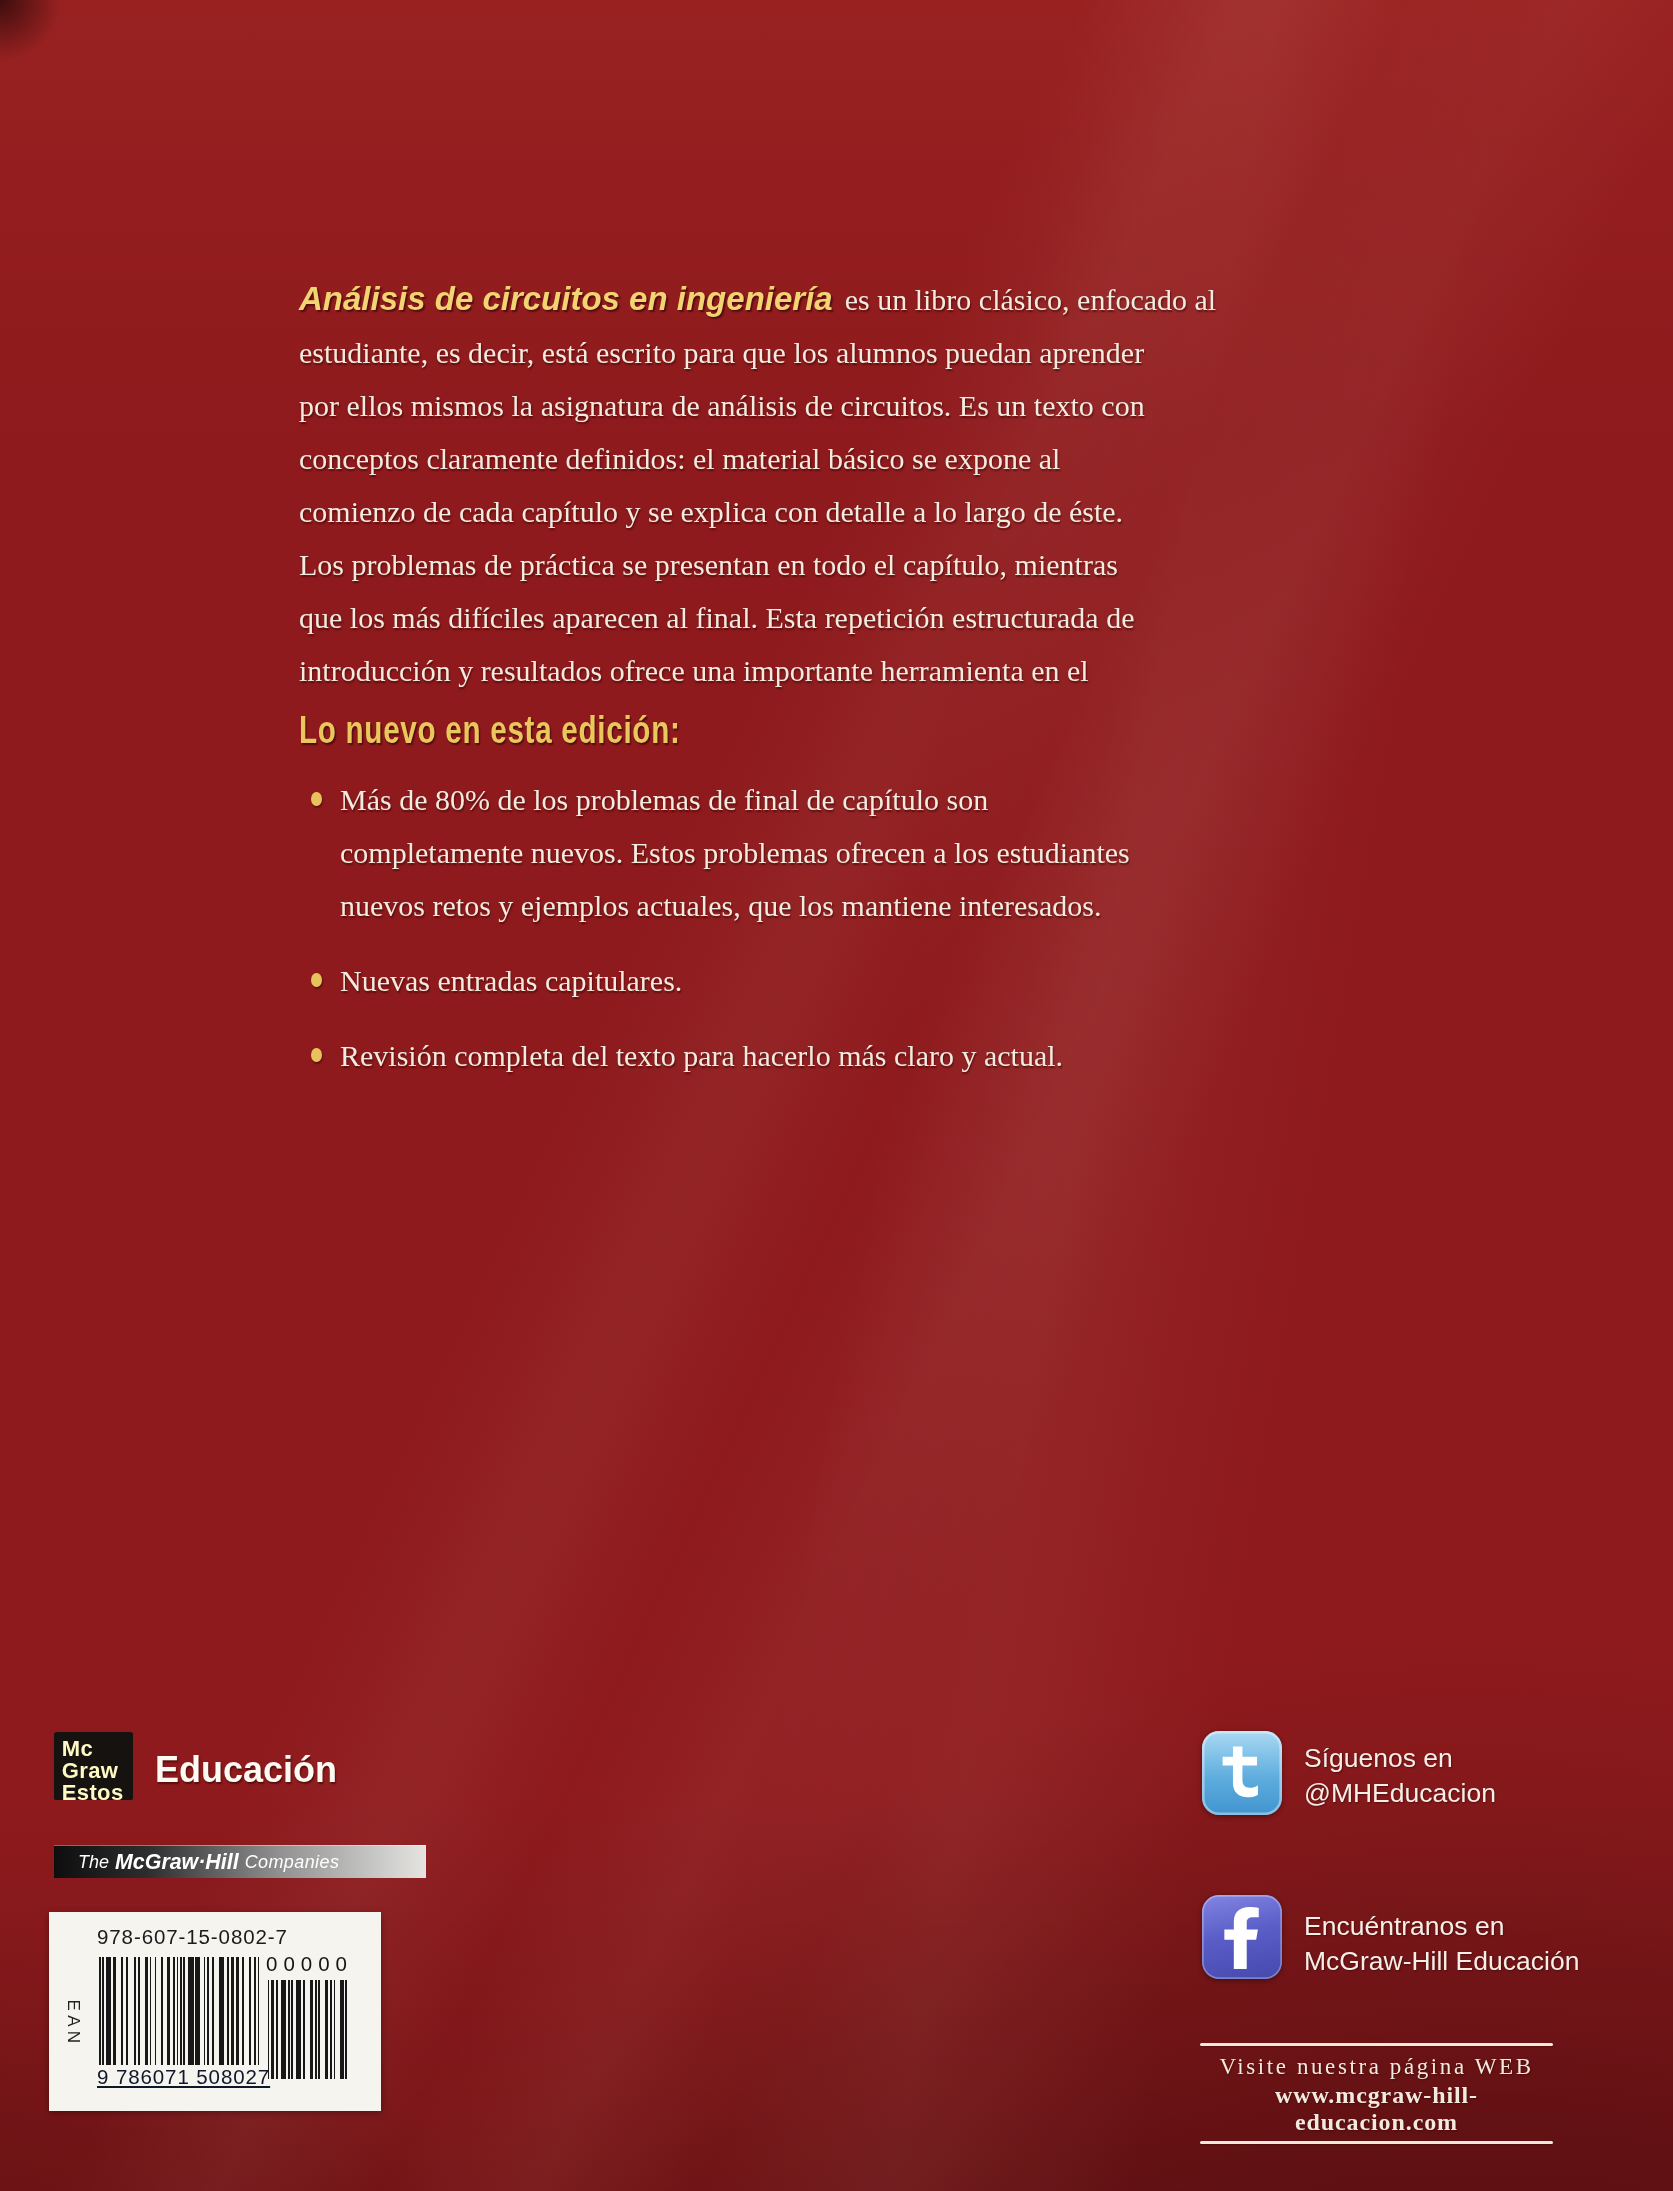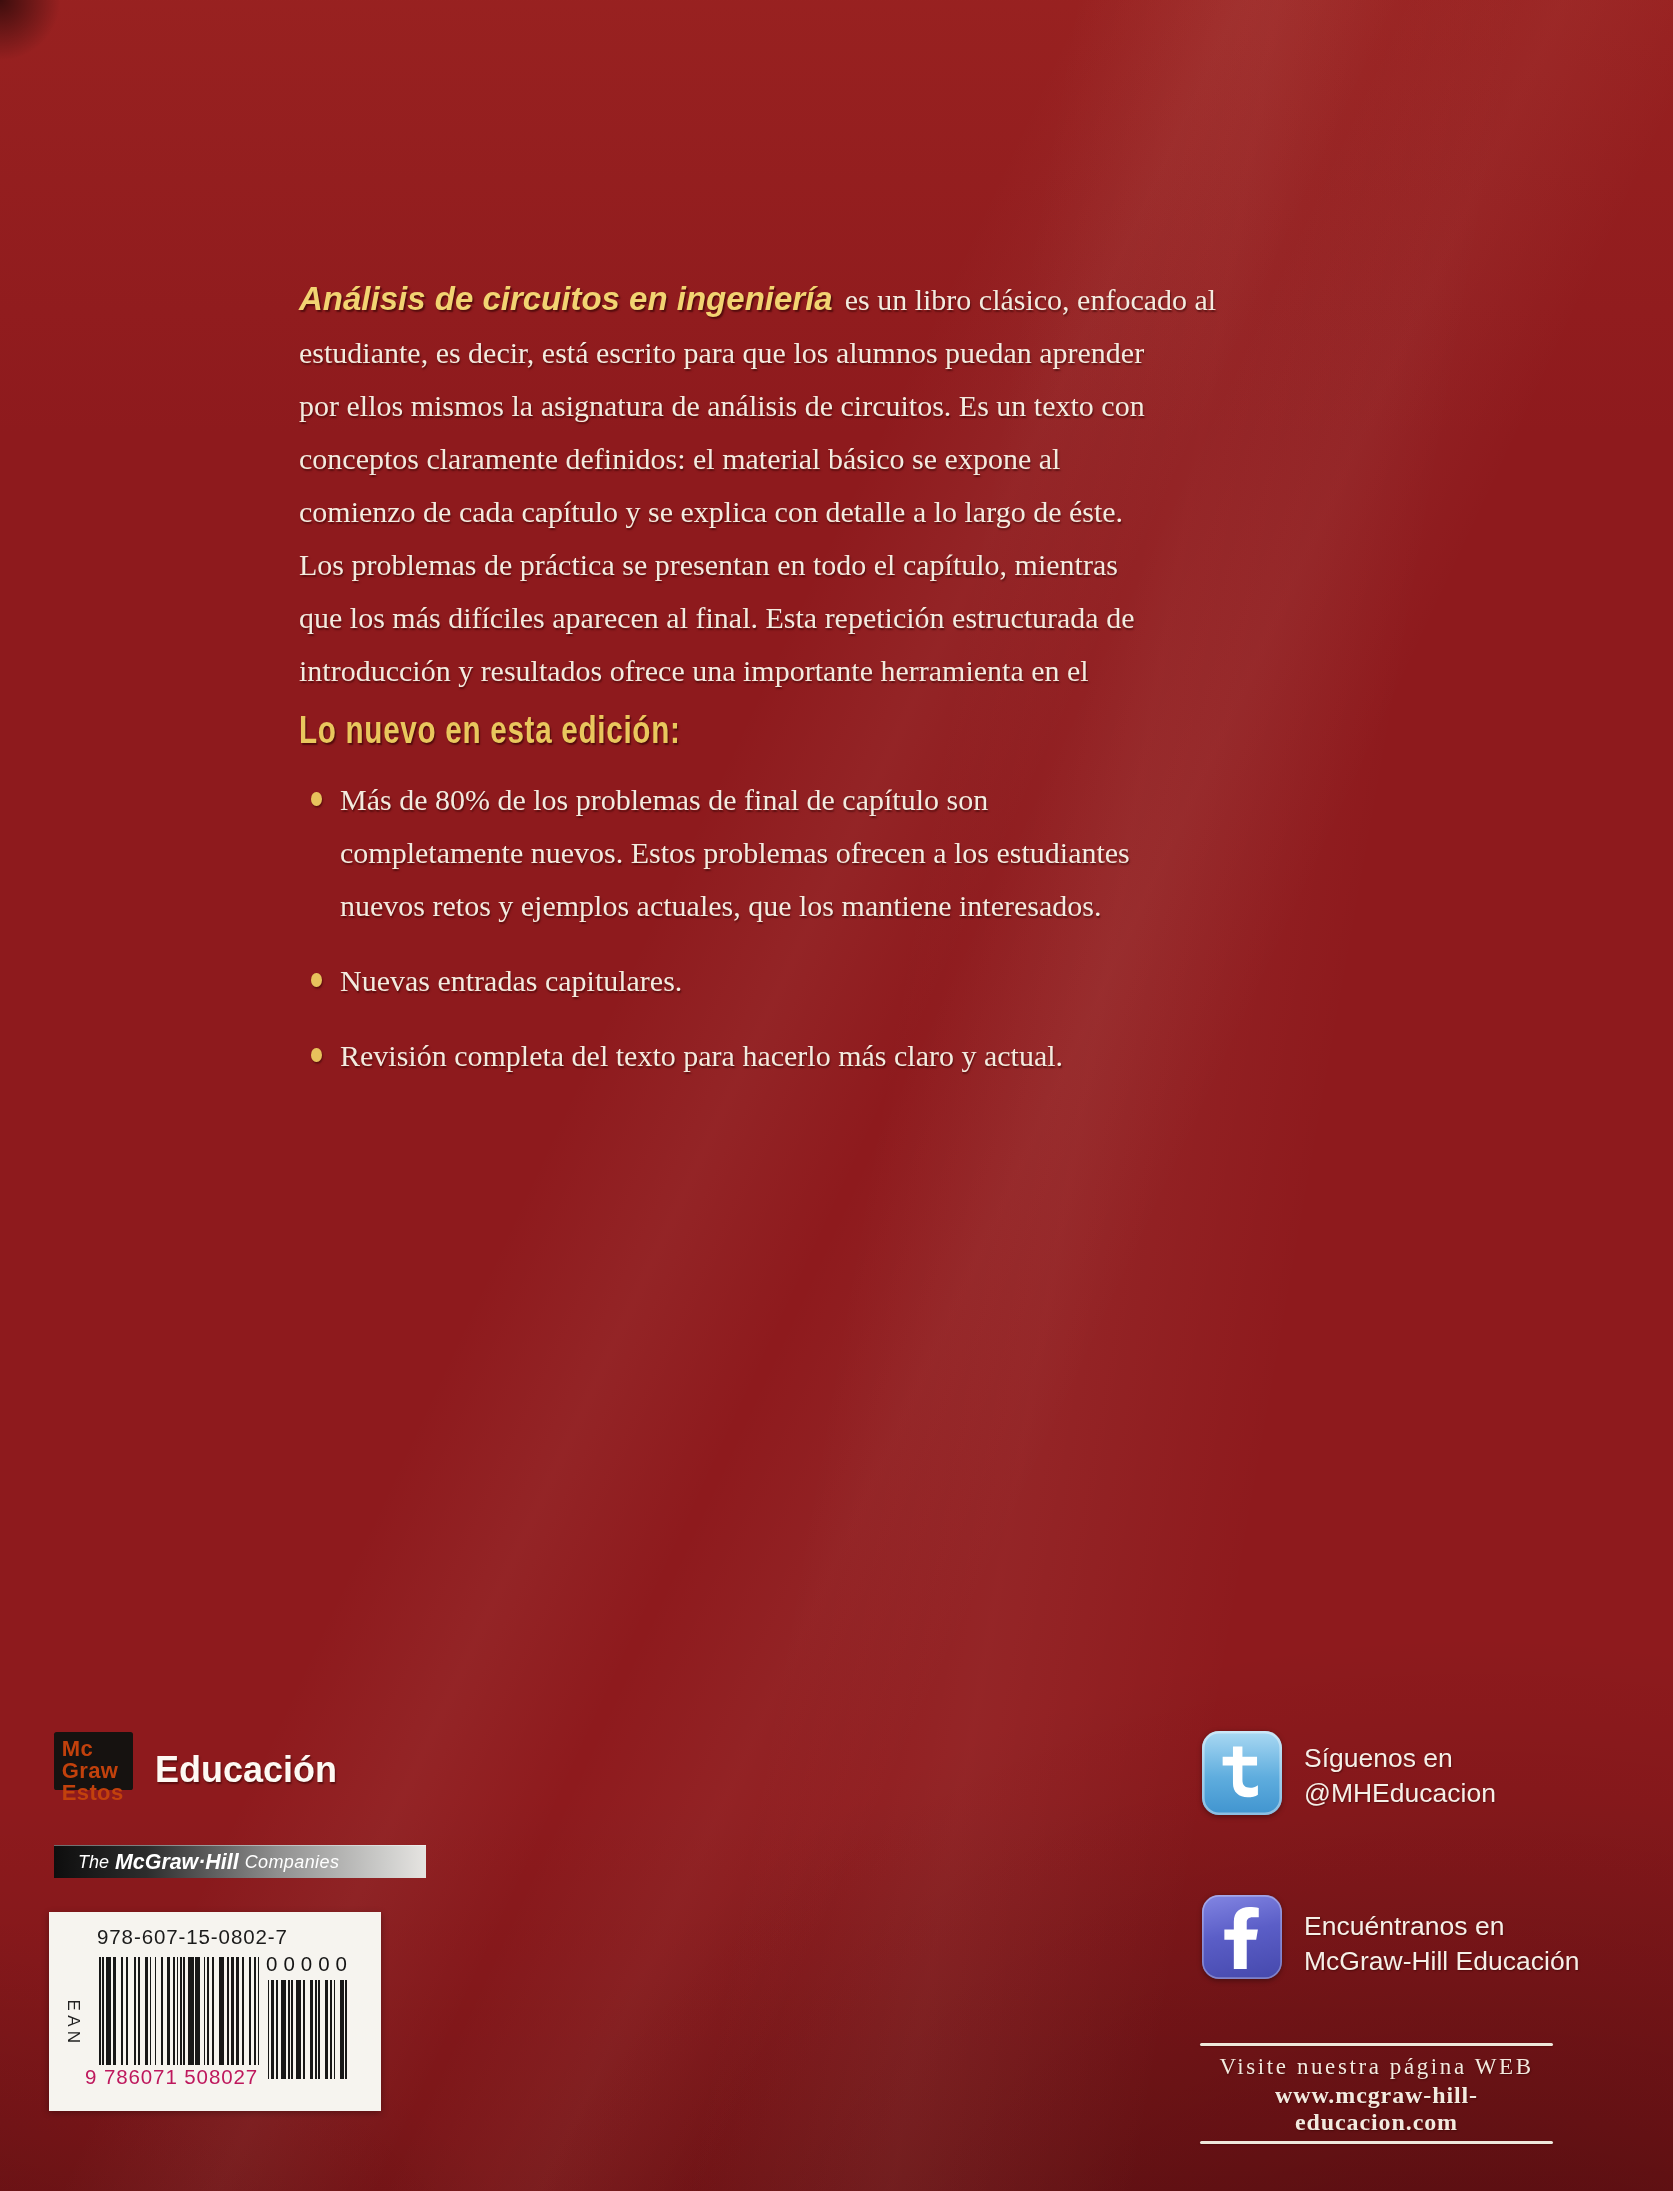--- a/index.html
+++ b/index.html
@@ -24,22 +24,22 @@
               padding-right:12px;text-shadow:1.7px 1.7px 1.7px rgba(45,0,0,.6);}
   h2.ne{margin:13.7px 0 0;font:700 38px/38px "Liberation Sans",sans-serif;color:#e9c75d;
         transform:scaleX(.78);transform-origin:left center;letter-spacing:0.9px;
         text-shadow:1.7px 1.7px 1.7px rgba(45,0,0,.6);}
   ul.bullets{list-style:none;margin:24px 0 0;padding:0;}
   ul.bullets li{position:relative;padding-left:41px;}
   ul.bullets li + li{margin-top:22px;}
   .dot{position:absolute;left:12px;top:19px;width:11px;height:14.6px;border-radius:50%;
        background:#e8c25c;box-shadow:0.9px 1.7px 1.7px rgba(45,0,0,.5);}
   
-  .mh-logo{position:absolute;left:54px;top:1732px;width:79px;height:58px;background:#161210;
-           border-radius:2.6px;color:#c2410c;font:700 22px/22px "Liberation Sans",sans-serif;
+  .mh-logo{position:absolute;left:54px;top:1732px;width:79px;height:68px;background:#161210;
+           border-radius:2.6px;color:#fef9c3;font:700 22px/22px "Liberation Sans",sans-serif;
            padding:6px 0 0 7.7px;box-sizing:border-box;letter-spacing:0.4px;}
   .brand{position:absolute;left:155px;top:1752px;font:700 36px/36px "Liberation Sans",sans-serif;
          color:#fdf9f3;text-shadow:0.9px 1.7px 1.7px rgba(45,0,0,.55);}
   .companies-bar{position:absolute;left:54px;top:1845px;width:372px;height:33px;box-sizing:border-box;
          background:linear-gradient(90deg,#0e0e0e,#2d2d2d 25%,#8f8f8f 60%,#cfcfcd 90%,#e6e4e1);
          border-top:1.7px solid rgba(255,255,255,.4);display:flex;align-items:center;
          padding-left:24px;color:#fff;}
   .cb-pre,.cb-suf{font:italic 400 18px "Liberation Sans",sans-serif;}
   .cb-name{font:italic 700 21.4px "Liberation Sans",sans-serif;margin:0 6px;}
   .cb-suf{letter-spacing:0.4px;}
@@ -48,22 +48,22 @@
                  border-radius:0;box-shadow:0 1.7px 6.8px rgba(0,0,0,.35);}
   .isbn{position:absolute;left:48px;top:13.7px;font:20.5px/22px "Liberation Sans",sans-serif;
         color:#1b1b1b;letter-spacing:0.9px;}
   .ean{position:absolute;left:-6.8px;top:103px;width:62px;text-align:center;transform:rotate(90deg);
        font:17px/17px "Liberation Sans",sans-serif;letter-spacing:4.3px;color:#222;}
   .bars{position:absolute;display:flex;}
   .bars i{display:block;width:1.7px;height:100%;}
   .bars i.on{background:#181818;}
   .bars.main{left:50px;top:45px;height:108px;}
   .bars.supp{left:217px;top:68px;height:99px;}
-  .bdigits{position:absolute;left:36px;top:154px;font:20.5px/22px "Liberation Sans",sans-serif;
-           color:#be185d;letter-spacing:0.9px;}
+  .bdigits{position:absolute;left:48px;top:154px;font:20.5px/22px "Liberation Sans",sans-serif;
+           color:#0f172a;letter-spacing:0.9px;text-decoration:underline;}
   .sdigits{position:absolute;left:217px;top:41px;width:82px;text-align:center;
            font:20.5px/22px "Liberation Sans",sans-serif;color:#141414;letter-spacing:6px;}
   
   .social{position:absolute;display:flex;}
   .social.tw{left:1202px;top:1731px;}
   .social.fb{left:1202px;top:1895px;}
   .sicon{width:80px;height:84px;border-radius:17px;flex:0 0 auto;position:relative;}
   .sicon svg{position:absolute;inset:0;}
   .sicon.twitter{background:linear-gradient(180deg,#aad9f3,#5fadde 55%,#4094cf);
         box-shadow:inset 0 0 0 2.6px rgba(255,255,255,.4),0 1.7px 5.1px rgba(0,0,0,.35);}

